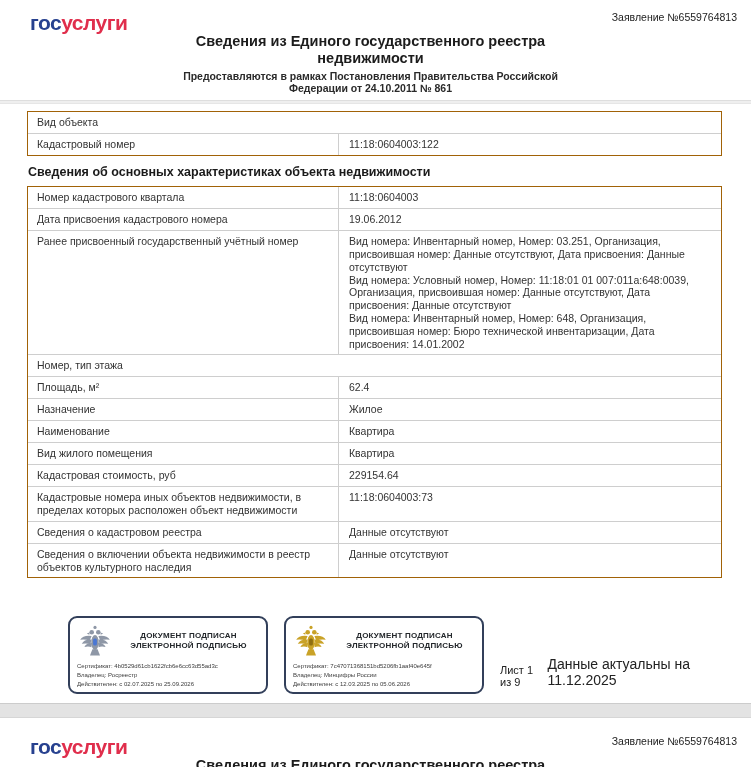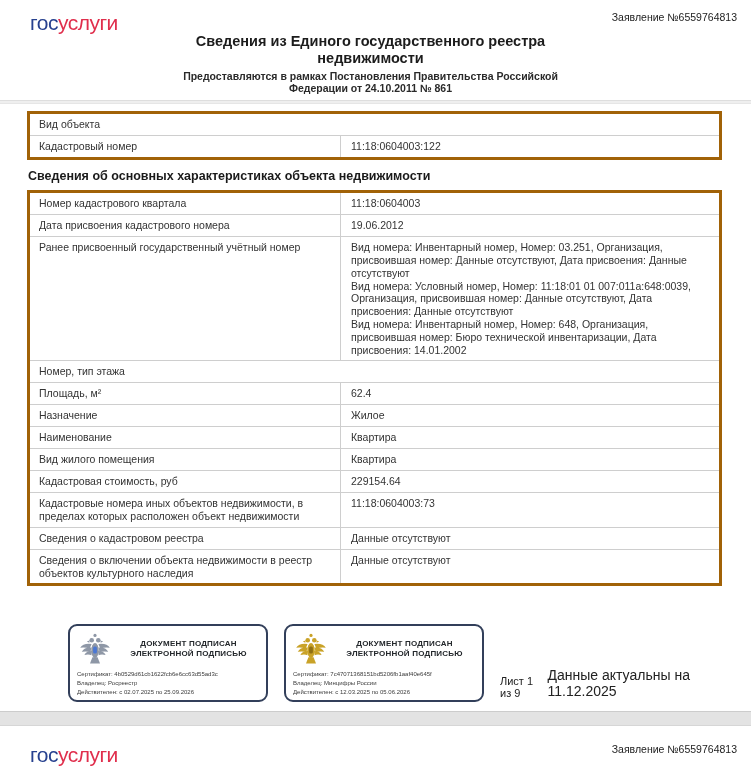--- a/index.html
+++ b/index.html
@@ -5,38 +5,38 @@
   * { margin:0; padding:0; box-sizing:border-box; }
   html,body { background:#fff; }
   body {
     width:751px; height:767px; overflow:hidden; position:relative;
     font-family:"Liberation Sans","DejaVu Sans",sans-serif;
     color:#2f2f2f; -webkit-font-smoothing:antialiased;
   }
   .page { background:#fff; }
   
   .hdr { display:flex; align-items:flex-start; padding:8px 14px 2px 30px; }
-  .logo { width:126px; font-size:21px; font-weight:normal; letter-spacing:-0.5px; margin-top:3px; }
+  .logo { width:126px; font-size:21px; font-weight:bold; letter-spacing:-0.5px; margin-top:3px; }
   .logo .lg-b { color:#27418f; }
   .logo .lg-r { color:#e02e4c; }
   .hdr-center { flex:1; text-align:center; padding:0 6px; }
   .hdr-title { font-size:14.5px; font-weight:bold; color:#1c1c1c; line-height:1.15;margin-top:25px; }
   .hdr-sub { font-size:10.5px; color:#2a2a2a; margin-top:4px;font-weight:bold; }
   .hdr-app { width:152px; font-size:10.5px; color:#1c1c1c; text-align:right; margin-top:3px; white-space:nowrap; }
   .hdr-rule { height:4px; background:#efefef; border-top:1px solid #dedede; border-bottom:1px solid #e6e6e6; margin-top:4px; }
   
-  .tbl { margin:7px 29px 0 27px; border:3px solid #a16207; }
+  .tbl { margin:7px 29px 0 27px; border:1px solid #a16207; }
   .trow { display:flex; border-top:1px solid #cecece; }
   .trow:first-child { border-top:none; }
   .tcell-l { width:310px; padding:4px 10px 4px 9px; font-size:10.5px; line-height:1.22; color:#333; }
   .tcell-v { flex:1; border-left:1px solid #cecece; padding:4px 10px; font-size:10.5px; line-height:1.22; color:#333; min-height:21px; }
   .tcell-v .vline { margin:0; }
   .section-title { margin:9px 29px 0 28px; font-size:12.5px; font-weight:bold; color:#1a1a1a; }
   
-  .stamps-row { display:flex; align-items:center; margin:38px 30px 0 28px;padding-left:40px; }
+  .stamps-row { display:flex; align-items:flex-start; margin:38px 30px 0 28px;padding-left:40px; }
   .stamp { width:200px; border:2.5px solid #323f5a; border-radius:9px; padding:5px 7px 4px 7px; margin-right:16px; background:#fff; }
   .stamp-top { display:flex; align-items:center; }
   .stamp-emblem { width:36px; height:36px; flex:none; margin-right:5px; }
   .eagle-grey { color:#8e97a6; }
   .eagle-grey .shield { fill:#4a77d4; }
   .eagle-gold { color:#c9a227; }
   .eagle-gold .shield { fill:#8f6f12; }
   .stamp-title { flex:1; font-size:8px; font-weight:bold; text-align:center; line-height:1.3; color:#23272b; letter-spacing:0.2px; padding:0 6px; }
   .stamp-lines { margin-top:3px; }
   .stamp-line { font-size:6px; line-height:1.45; color:#3b3b3b; white-space:nowrap; overflow:hidden; }

